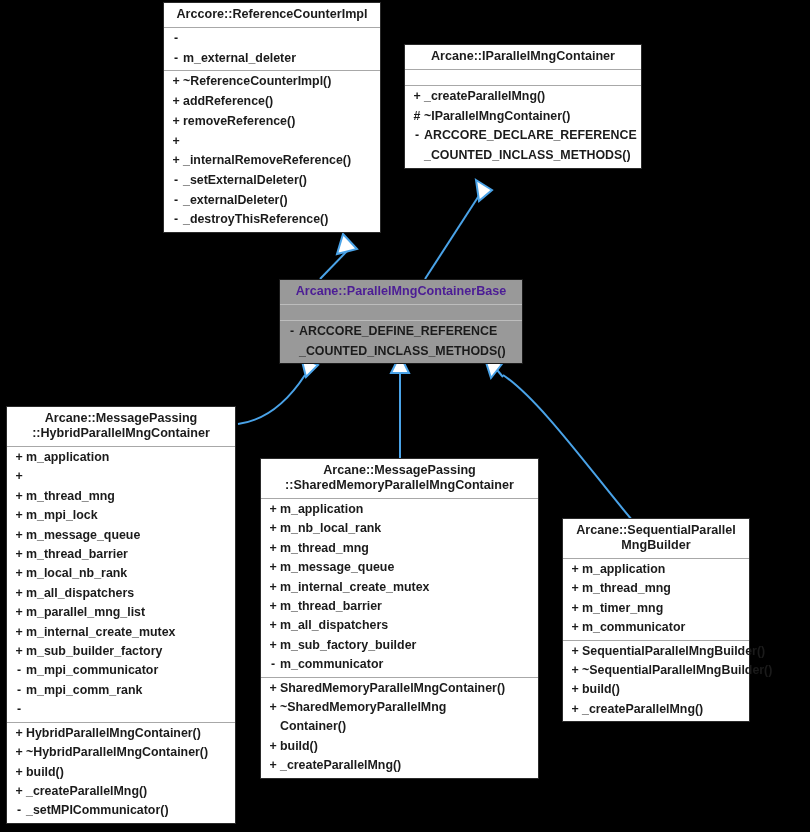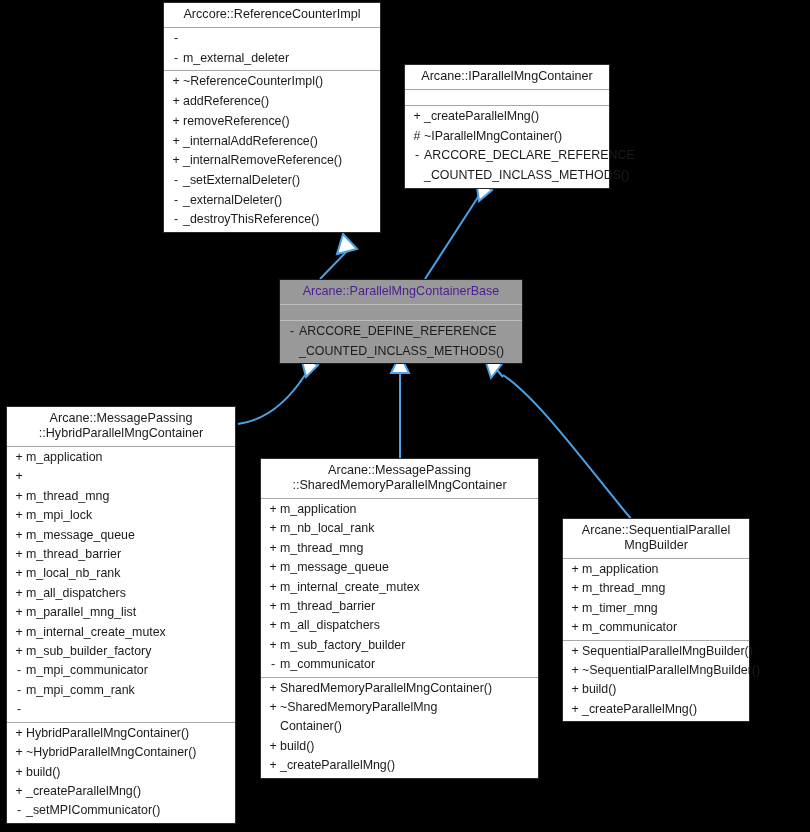--- a/index.html
+++ b/index.html
@@ -26,20 +26,21 @@
     width: 810px;
     height: 832px;
     pointer-events: none;
   }
   .uml-class {
     position: absolute;
     box-sizing: border-box;
     background: #ffffff;
     border: 1px solid #2a2a2a;
     z-index: 5;
+    font-weight: bold;
   }
   .uml-class.highlight {
     background: #999999;
     border: 1px solid #1a1a1a;
   }
   .cls-title {
     text-align: center;
     font-size: 12.6px;
     color: #1b1b1b;
     padding: 4px 6px 5px 6px;
@@ -139,42 +140,41 @@
       <div class="cls-row">
         <span class="cls-vis">+</span>
         <span class="cls-name">addReference()</span>
       </div>
       <div class="cls-row">
         <span class="cls-vis">+</span>
         <span class="cls-name">removeReference()</span>
       </div>
       <div class="cls-row">
         <span class="cls-vis">+</span>
-        <span class="cls-name">_internalAddReference()</span>
       </div>
       <div class="cls-row">
         <span class="cls-vis">+</span>
         <span class="cls-name">_internalRemoveReference()</span>
       </div>
       <div class="cls-row">
         <span class="cls-vis">-</span>
         <span class="cls-name">_setExternalDeleter()</span>
       </div>
       <div class="cls-row">
         <span class="cls-vis">-</span>
         <span class="cls-name">_externalDeleter()</span>
       </div>
       <div class="cls-row">
         <span class="cls-vis">-</span>
         <span class="cls-name">_destroyThisReference()</span>
       </div>
     </div>
   </div>
 
-  <div class="uml-class" style="left:404px; top:64px; width:206px;">
+  <div class="uml-class" style="left:404px; top:44px; width:238px;">
     <div class="cls-title">Arcane::IParallelMngContainer</div>
     <div class="cls-sep"></div>
     <div class="cls-section empty"></div>
     <div class="cls-sep"></div>
     <div class="cls-section">
       <div class="cls-row">
         <span class="cls-vis">+</span>
         <span class="cls-name">_createParallelMng()</span>
       </div>
       <div class="cls-row">

